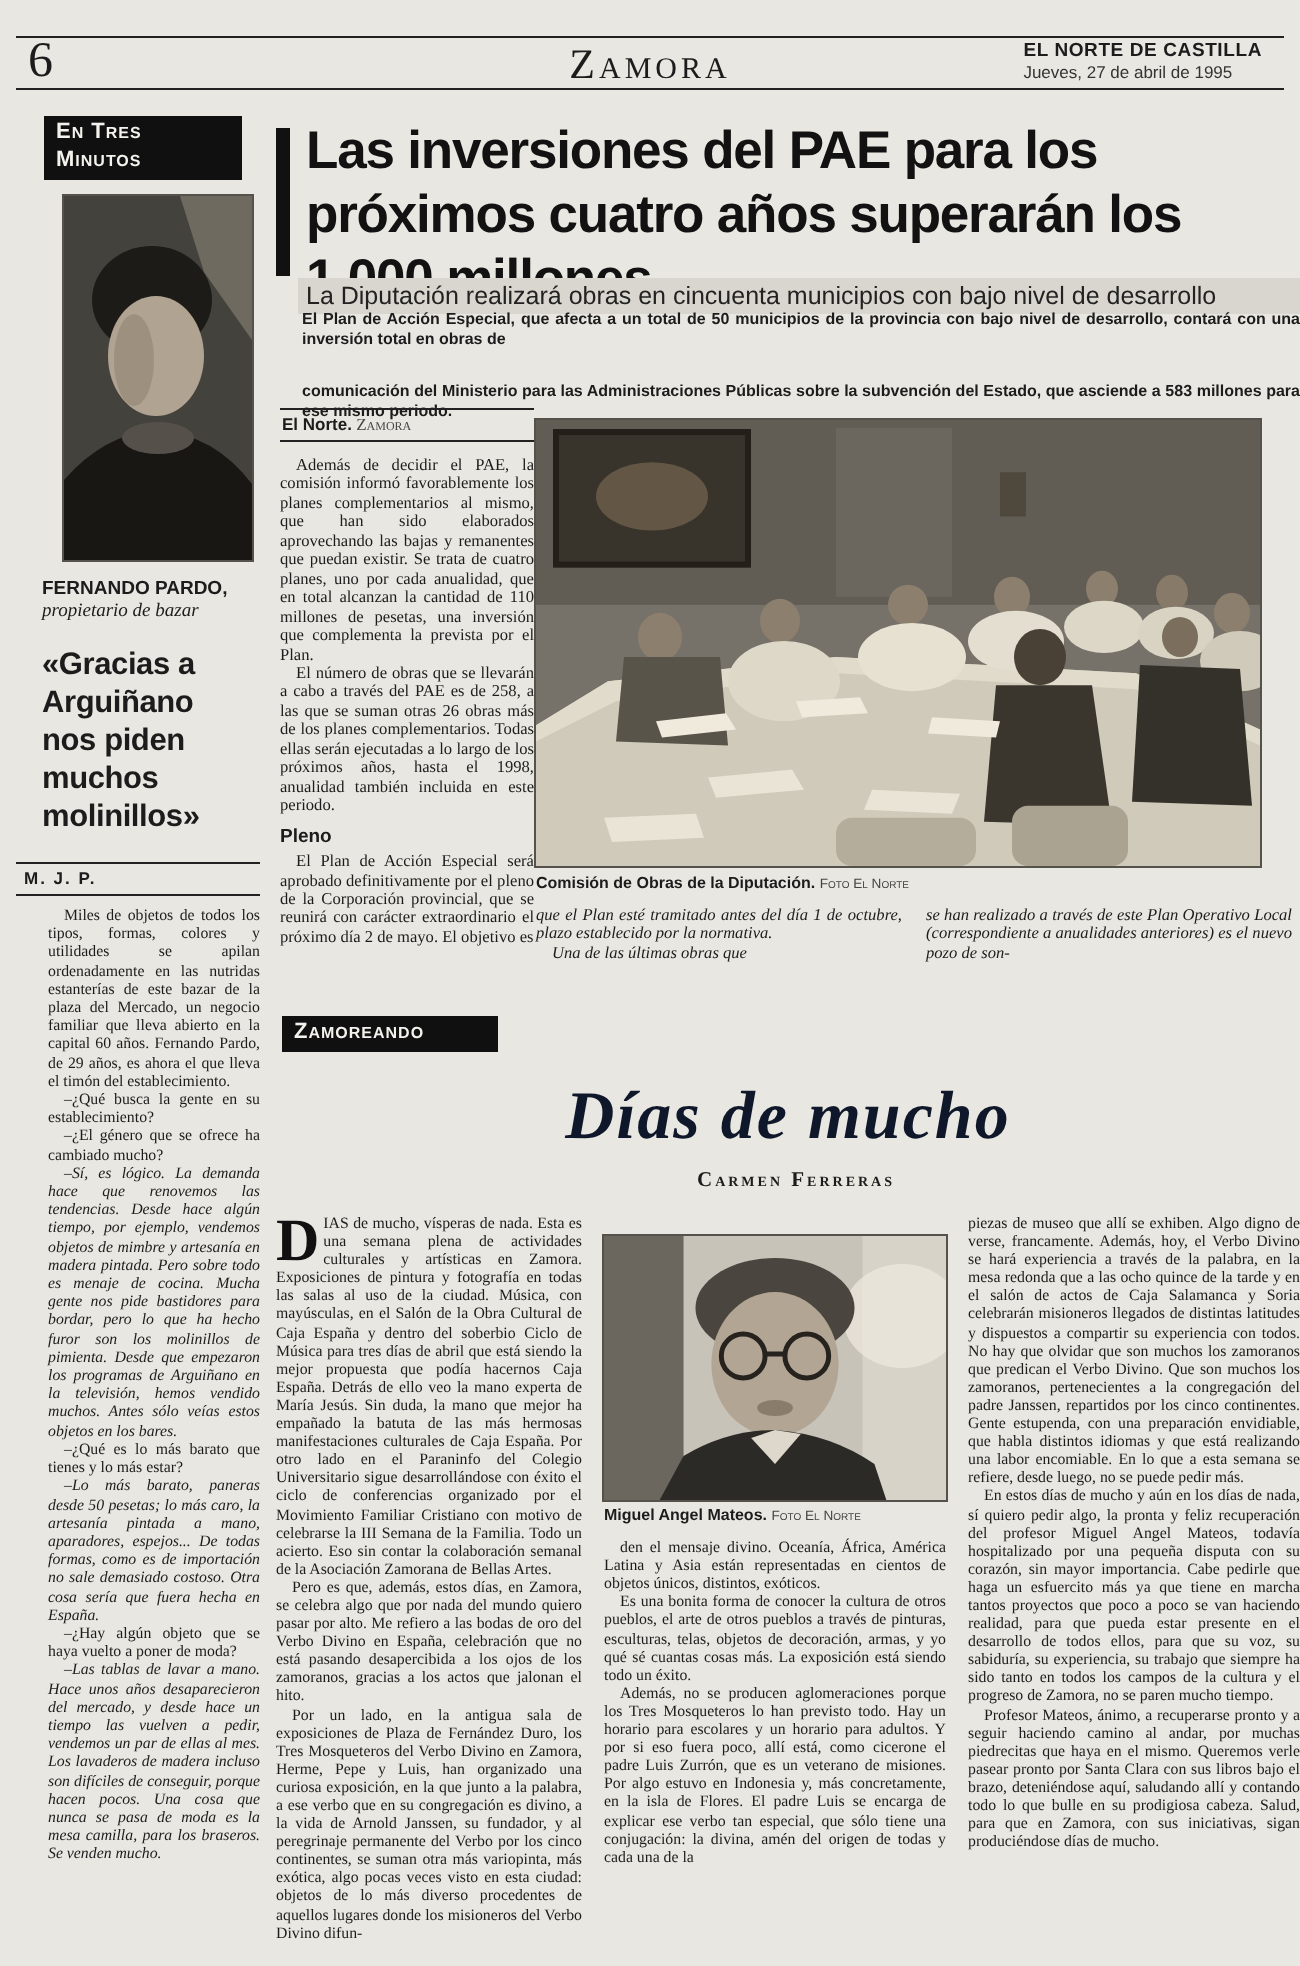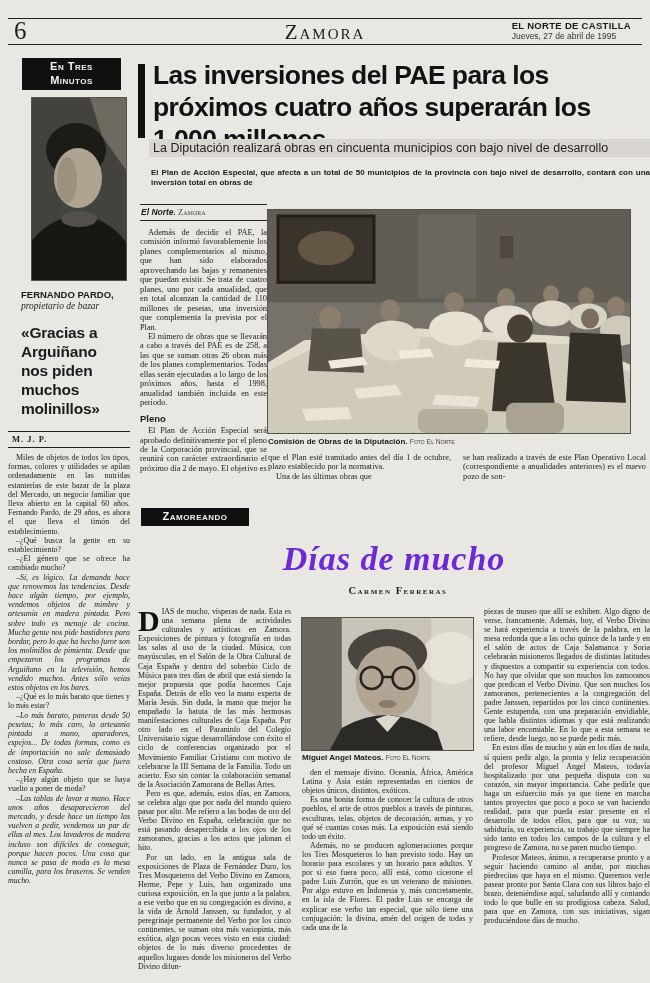--- a/index.html
+++ b/index.html
@@ -26,66 +26,65 @@
   #masthead { font-weight:bold; font-size:9.5px; letter-spacing:.3px; }
   #edition-date { font-size:8.5px; font-family:"Liberation Sans", sans-serif; color:#333; }
 
   
   .badge {
     background:#101010; color:#f4f2ec;
     font-family:"Liberation Sans", sans-serif; font-weight:bold;
     font-variant:small-caps; font-size:11px;
     padding:1px 6px 3px 6px; line-height:14px;
     letter-spacing:.5px;
-    text-align:center;
   }
 
   
   #sidebar { left:8px; top:58px; width:122px; }
   #sidebar .badge { margin-left:14px; width:99px; }
   #sidebar-photo { margin:8px 0 0 24px; width:94px; height:182px; display:block; }
   #sb-name { margin:9px 0 0 13px; font-weight:bold; font-size:9.5px; }
   #sb-role { margin:1px 0 0 13px; font-style:italic; font-size:9.5px; }
   #sb-quote { margin:12px 0 0 13px; width:106px; font-weight:bold; font-size:15.5px; line-height:19px; letter-spacing:-.2px; }
   #sb-byline-box { margin-top:13px; }
-  #sb-byline { font-weight:bold; font-size:8.5px; padding:2px 0 3px 4px; letter-spacing:1px;font-family:Liberation Serif, serif; }
-  #sb-body { margin-top:5px; font-size:7.9px; line-height:9.2px; }
+  #sb-byline { font-weight:bold; font-size:8.5px; padding:2px 0 3px 4px; letter-spacing:1px; }
+  #sb-body { margin-top:5px; font-size:7.9px; line-height:9.2px;margin-left:16px; }
   #sb-body p { text-indent:8px; }
   #sb-body p.question { font-weight:normal; }
   #sb-body p.answer { font-style:italic; }
 
   
   #headline-bar { left:138px; top:64px; width:7px; height:74px; background:#111; }
   #headline { left:153px; top:59px; width:497px; font-weight:bold; font-size:26.5px; line-height:32px; letter-spacing:-.6px; color:#121212; }
   #subhead-band { left:149px; top:139px; width:501px; height:18px; background:#d8d6cf; }
   #subhead { font-size:12.5px; line-height:18px; padding-left:4px; color:#222; }
-  #lead-row { left:151px; top:168px; width:499px; display:flex; gap:16px;flex-direction:column; }
+  #lead-row { left:151px; top:155px; width:499px; display:flex; gap:16px;flex-direction:column; }
   .lead-col { flex:1; font-weight:bold; font-size:8px; line-height:10px; }
   #main-col1 { left:140px; top:204px; width:127px; }
   .byline-line { font-size:8.5px; padding:2px 0 3px 1px; }
-  .byline-agency { font-weight:bold; font-family:"Liberation Sans", sans-serif;font-style:italic; }
+  .byline-agency { font-weight:bold; font-family:"Liberation Sans", sans-serif; }
   .byline-place { font-variant:small-caps; color:#444; }
   #main-col1-text { margin-top:7px; font-size:8.3px; line-height:9.45px; }
   #main-col1-text p { text-indent:8px; }
   .mini-subhead { font-family:"Liberation Sans", sans-serif; font-weight:bold; font-size:9.5px; margin:6px 0 3px 0; text-indent:0 !important; }
   #meeting-photo { left:268px; top:210px; width:362px; height:223px; }
   #meeting-photo svg, #sidebar-photo svg, #mateos-photo svg { width:100%; height:100%; display:block; }
   .photo-frame { outline:1px solid #55524c; }
   .caption { font-family:"Liberation Sans", sans-serif; font-size:8px; }
   .caption b { font-weight:bold; }
   .caption .credit { font-size:6.8px; font-variant:small-caps; color:#444; font-weight:normal; }
   #meeting-caption { left:268px; top:437px; width:366px; }
   #below-photo-row { left:268px; top:453px; width:378px; display:flex; gap:12px; font-size:8.3px; line-height:9.45px; }
-  .below-col { flex:1; }
+  .below-col { flex:1;font-style:italic; }
   .below-col p { text-indent:8px; }
   .below-col p:first-child { text-indent:0; }
   #zamoreando-badge { left:141px; top:508px; width:108px; }
 
   
-  #zam-title { left:138px; top:540px; width:512px; text-align:center; font-style:italic; font-size:34px; letter-spacing:1px; color:#6d28d9; }
+  #zam-title { left:138px; top:540px; width:512px; text-align:center; font-style:italic; font-size:34px; letter-spacing:1px; color:#0f172a; }
   #zam-author { left:142px; top:585px; width:512px; text-align:center; font-size:10.5px; letter-spacing:1.5px; font-weight:bold; }
   #zam-cols { left:138px; top:607px; width:512px; height:374px; display:flex; gap:11px; overflow:hidden; }
   .zam-col { font-size:7.9px; line-height:9.1px; }
   .zam-col p { text-indent:8px; }
   #zam-c1 { width:153px; }
   #zam-c2 { width:171px; }
   #zam-c3 { flex:1; }
   #zam-c1 p.opener { text-indent:0; }
   .dropcap {
     float:left; font-family:"Liberation Serif", serif; font-weight:bold;
@@ -139,20 +138,21 @@
   </div>
 </div>
 
 <div class="abs" id="headline-bar"></div>
 <h1 class="abs sans" id="headline">Las inversiones del PAE para los próximos cuatro años superarán los 1.000 millones</h1>
 <div class="abs" id="subhead-band">
   <div id="subhead" class="sans">La Diputación realizará obras en cincuenta municipios con bajo nivel de desarrollo</div>
 </div>
 <div class="abs" id="lead-row">
   <div class="lead-col sans just">El Plan de Acción Especial, que afecta a un total de 50 municipios de la provincia con bajo nivel de desarrollo, contará con una inversión total en obras de</div>
+  <div class="lead-col sans just">comunicación del Ministerio para las Administraciones Públicas sobre la subvención del Estado, que asciende a 583 millones para ese mismo periodo.</div>
 </div>
 
 <div class="abs" id="main-col1">
   <div class="rule"></div>
   <div class="byline-line">
     <span class="byline-agency">El Norte.</span>
     <span class="byline-place sc">Zamora</span>
   </div>
   <div class="rule"></div>
   <div id="main-col1-text" class="just">

